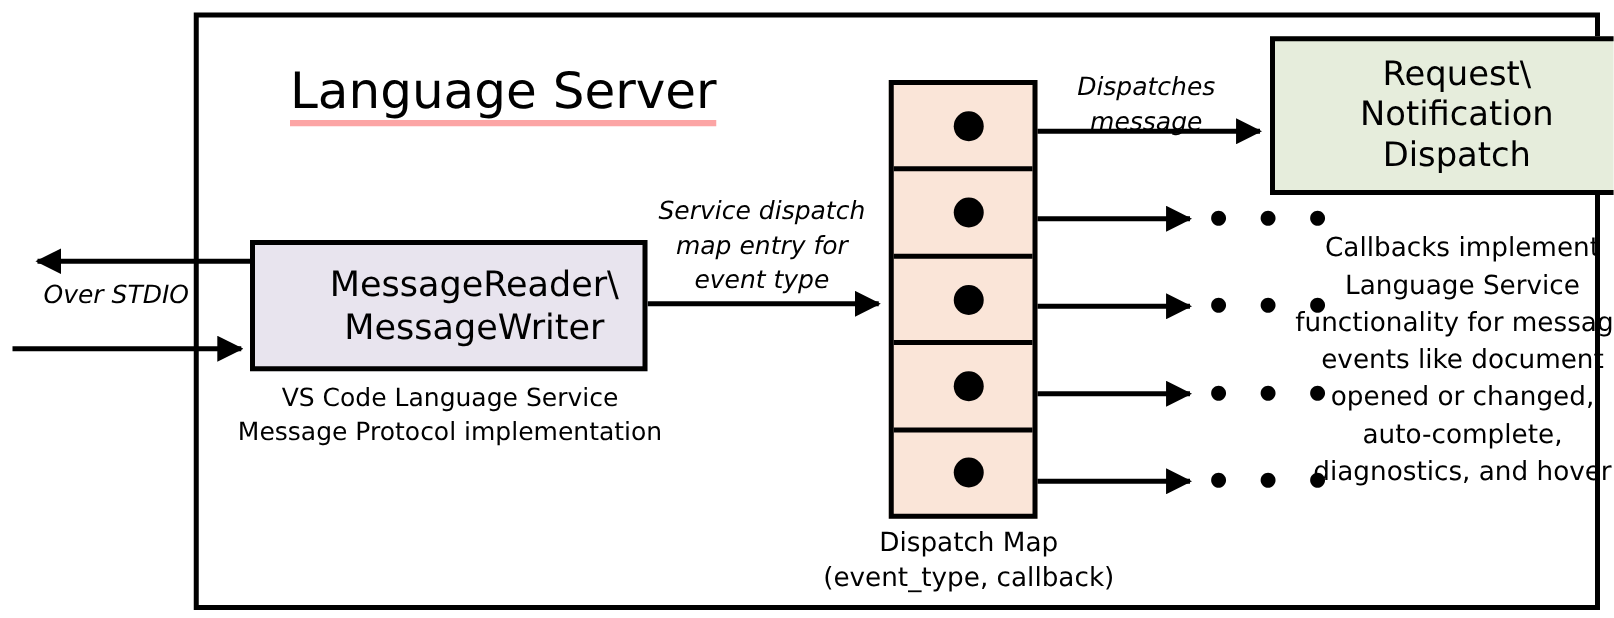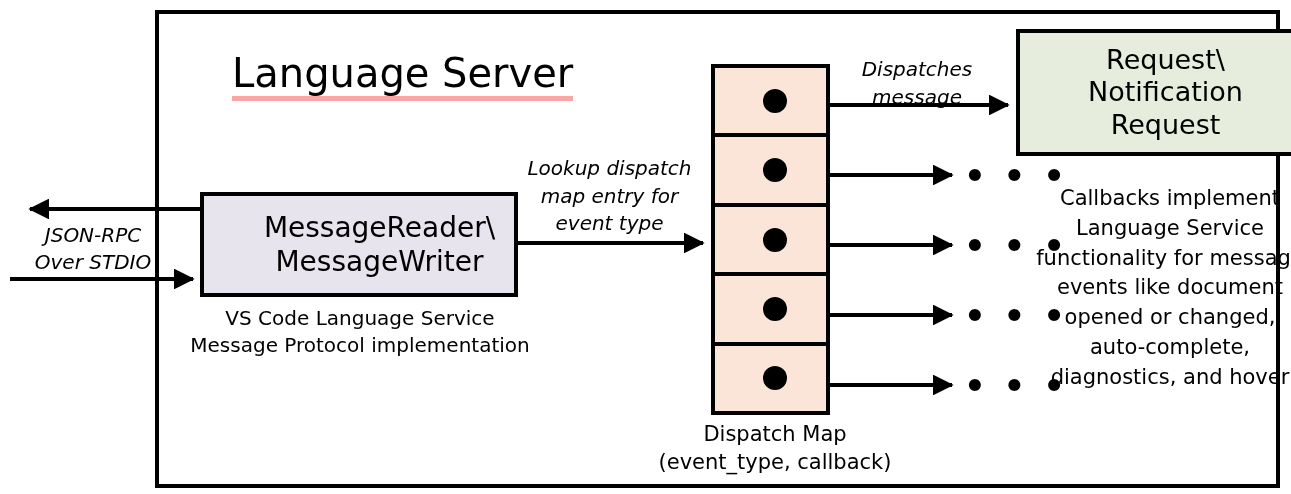--- a/index.html
+++ b/index.html
@@ -213,37 +213,36 @@
     <path d="M 782 315 L 952 315" stroke="#000" stroke-width="4" fill="none" marker-end="url(#ah)"></path>
 
     <path d="M 782 385 L 952 385" stroke="#000" stroke-width="4" fill="none" marker-end="url(#ah)"></path>
   </svg>
 
   <div class="abs" id="outer-frame"></div>
 
   <div class="abs" id="diagram-title">Language Server</div>
 
   <div class="abs" id="io-label">
-    <div>JSON-RPC</div>
     <div>Over STDIO</div>
   </div>
 
   <div class="abs" id="message-box">
     <div>
       <div>MessageReader\</div>
       <div>MessageWriter</div>
     </div>
   </div>
   <div class="abs" id="message-caption">
     <div>VS Code Language Service</div>
     <div>Message Protocol implementation</div>
   </div>
 
   <div class="abs" id="lookup-label">
-    <div>Lookup dispatch</div>
+    <div>Service dispatch</div>
     <div>map entry for</div>
     <div>event type</div>
   </div>
 
   <div class="abs" id="dispatch-map">
     <div class="map-row">
       <span class="map-dot"></span>
     </div>
     <div class="map-row">
       <span class="map-dot"></span>
@@ -270,21 +269,21 @@
 
   <div class="abs ellipsis" style="left:964px; top:159px;">• • •</div>
   <div class="abs ellipsis" style="left:964px; top:229px;">• • •</div>
   <div class="abs ellipsis" style="left:964px; top:299px;">• • •</div>
   <div class="abs ellipsis" style="left:964px; top:369px;">• • •</div>
 
   <div class="abs" id="callback-box">
     <div>
       <div>Request\</div>
       <div>Notification</div>
-      <div>Request</div>
+      <div>Dispatch</div>
     </div>
   </div>
   <div class="abs" id="callback-caption">
     <div>Callbacks implement</div>
     <div>Language Service</div>
     <div>functionality for message</div>
     <div>events like document</div>
     <div>opened or changed,</div>
     <div>auto-complete,</div>
     <div>diagnostics, and hover</div>

